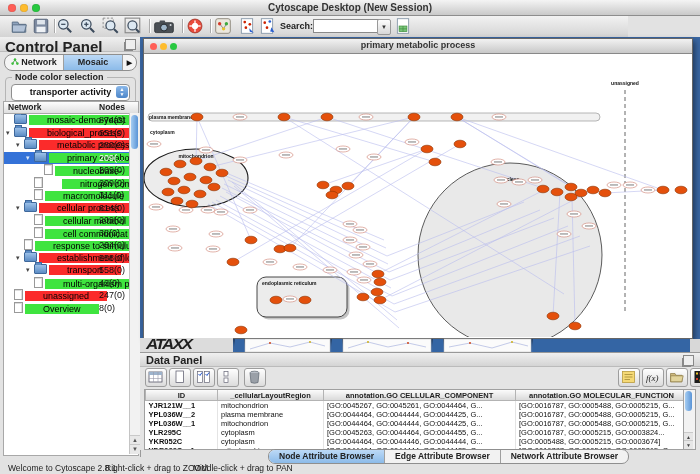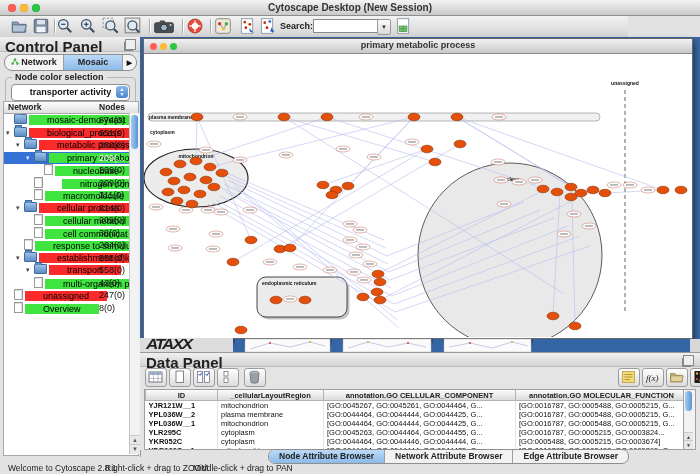--- a/index.html
+++ b/index.html
@@ -66,21 +66,21 @@
     box-shadow:2px 3px 6px rgba(0,0,0,.45);}
   .nw-title{position:absolute;left:0;top:0;width:100%;height:14px;background:linear-gradient(#f2f2f2,#c8c8c8);
     border-bottom:1px solid #888;}
   .nw-title .t{position:absolute;left:0;right:0;top:1px;text-align:center;font-size:9px;font-weight:bold;color:#333;}
   .tl2{position:absolute;top:4px;width:7px;height:7px;border-radius:50%;}
   .nw-canvas{position:absolute;left:0;top:15px;width:546px;height:283px;background:#fff;overflow:hidden;}
   .strip{position:absolute;left:0;top:301px;width:560px;height:14px;}
   
   .dpanel{position:absolute;left:140px;top:352px;width:560px;height:97px;background:#e4e4e4;border-top:1px solid #999;}
   .dp-head{position:absolute;left:0;top:0;width:100%;height:13px;background:linear-gradient(#f0f0f0,#d4d4d4);border-bottom:1px solid #bbb;}
-  .dp-head .t{position:absolute;left:6px;top:1px;font-size:15px;font-weight:bold;color:#222;}
+  .dp-head .t{position:absolute;left:6px;top:1px;font-size:11px;font-weight:bold;color:#222;}
   .dp-tools{position:absolute;left:0;top:13px;width:100%;height:22px;}
   .dbtn{position:absolute;top:2px;width:20px;height:17px;background:linear-gradient(#fefefe,#dcdcdc);
     border:1px solid #9d9d9d;border-radius:3px;}
   .dbtn svg{position:absolute;left:2px;top:1px;}
   .tablewrap{position:absolute;left:4px;top:36px;width:542px;height:59px;background:#fff;border:1px solid #a0a0a0;overflow:hidden;}
   table.attr{border-collapse:collapse;width:100%;table-layout:fixed;}
   table.attr th{height:10px;background:linear-gradient(#fbfbfb,#dadada);border:1px solid #b3b3b3;border-top:none;
     font-size:7.5px;font-weight:bold;color:#222;padding:0;overflow:hidden;white-space:nowrap;}
   table.attr td{height:8px;font-size:7.5px;color:#111;padding:0 0 0 3px;border-right:1px solid #e4e4e4;
     overflow:hidden;white-space:nowrap;}
@@ -626,22 +626,22 @@
     </div>
     <div class="dvsb">
       <span class="thumb"></span>
       <span class="arr" style="bottom:8px">▲</span>
       <span class="arr" style="bottom:0">▼</span>
     </div>
   </div>
 
   <div class="browser-tabs">
       <span class="btab on">Node Attribute Browser</span>
+      <span class="btab">Edge Attribute Browser</span>
       <span class="btab">Network Attribute Browser</span>
-      <span class="btab">Edge Attribute Browser</span>
     </div>
 
   <div class="statusbar">
     <span style="left:8px">Welcome to Cytoscape 2.8.1</span>
     <span style="left:105px">Right-click + drag to ZOOM</span>
     <span style="left:193px">Middle-click + drag to PAN</span>
     <span class="grip"></span>
   </div>
 </div>
 

